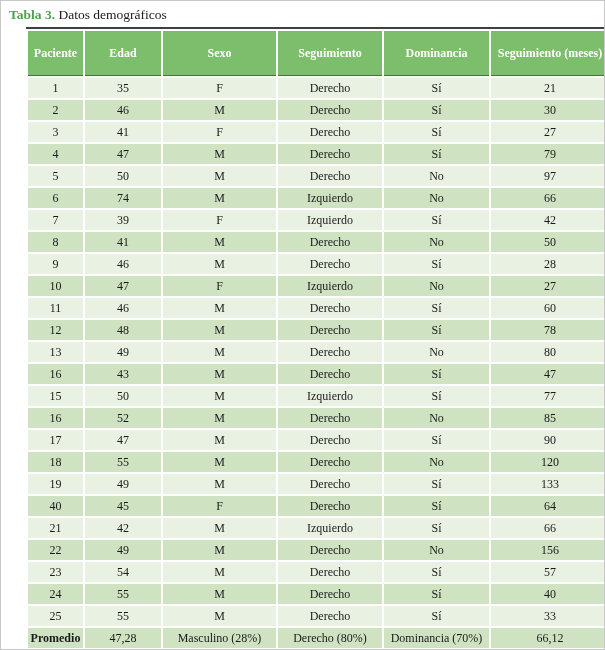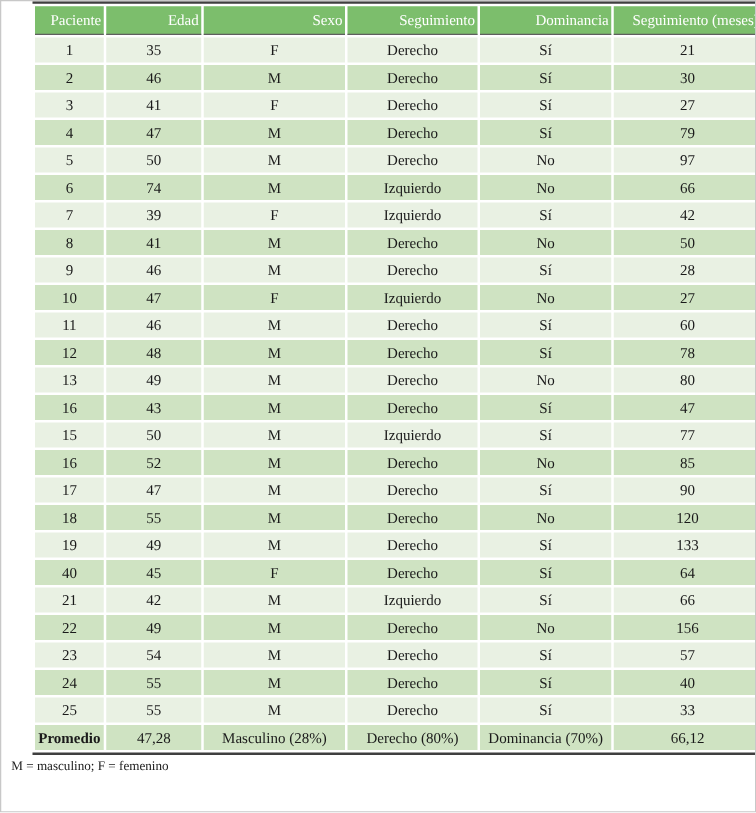--- a/index.html
+++ b/index.html
@@ -33,25 +33,25 @@
     table-layout: fixed;
     width: 571px;
     margin-left: 25px;
     background: #ffffff;
     border-top: 2px solid var(--border-dark, #3f3f3f);
     border-bottom: 2px solid var(--border-dark, #3f3f3f);
   }
   table.demo th {
     background: var(--header-green, #7cbe6c);
     color: #ffffff;
-    font-weight: normal;
+    font-weight: bold;
     font-size: 12px;
     height: 20px;
-    padding: 1px 2px;
-    text-align: right;
+    padding: 12px 2px;
+    text-align: center;
     border-bottom: 1px solid #5f5f5f;
   }
   table.demo td {
     font-size: 12px;
     color: #1a1a1a;
     height: 18px;
     padding: 1px 2px;
     text-align: center;
     vertical-align: middle;
   }
@@ -69,20 +69,21 @@
   col.c1 { width: 76px; }
   col.c2 { width: 113px; }
   col.c3 { width: 104px; }
   col.c4 { width: 105px; }
   col.c5 { width: 118px; }
 </style>
 </head>
 <body>
 
 <div id="page">
+  <p class="title"><span class="title-label">Tabla 3.</span><span> Datos demográficos</span></p>
 
   <table class="demo">
     <colgroup>
       <col class="c0">
         <col class="c1">
         <col class="c2">
       <col class="c3">
         <col class="c4">
         <col class="c5">
     </colgroup>

